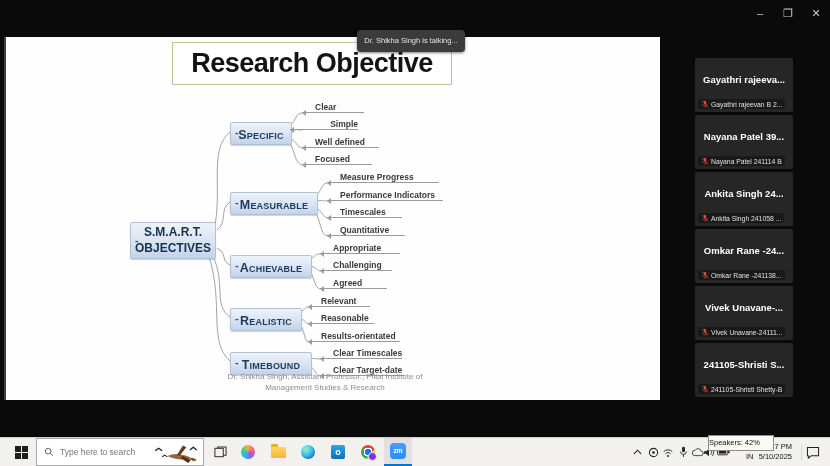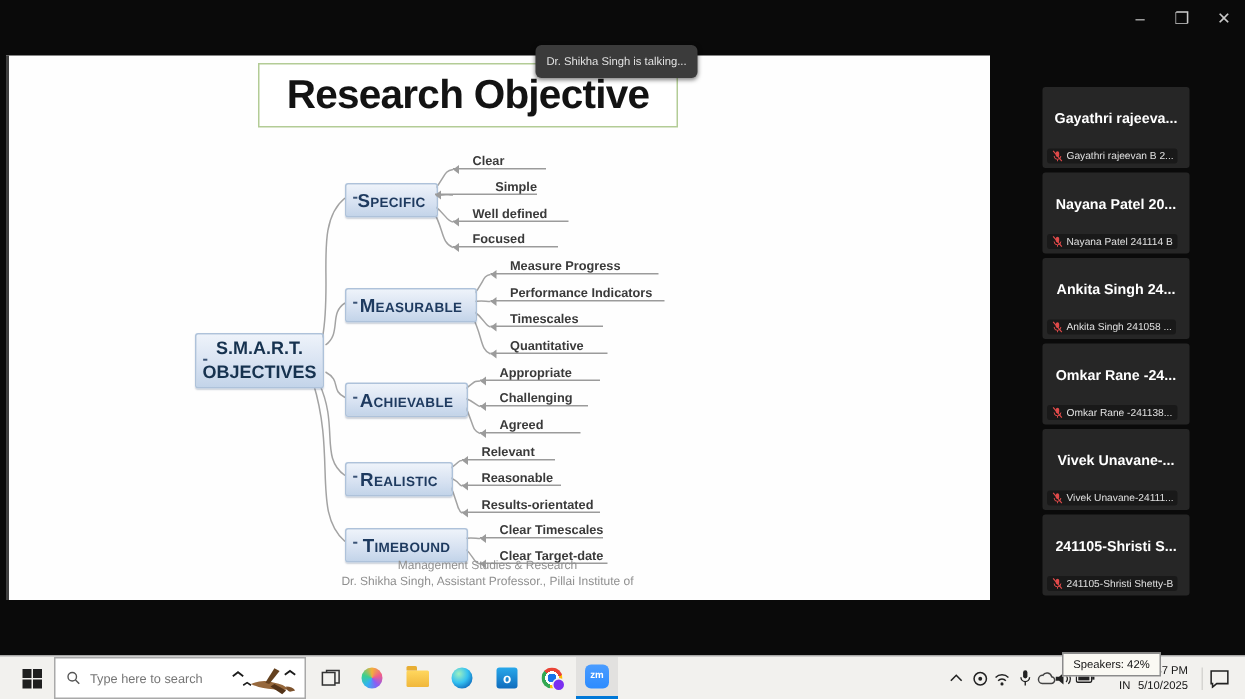--- a/index.html
+++ b/index.html
@@ -83,21 +83,21 @@
   .chrome-badge{position:absolute;right:-2px;bottom:-2px;width:7px;height:7px;
     border-radius:50%;background:#7b2ff0;border:1px solid #f2f1ee;}
   .icon-zoom{width:16px;height:16px;border-radius:4px;
     background:linear-gradient(#4a9cff,#2d8cff);color:#fff;font-size:6.5px;font-weight:bold;
     text-align:center;line-height:16px;}
 
   .tray-icon{position:absolute;top:7px;width:14px;height:14px;display:flex;
     align-items:center;justify-content:center;}
   .tooltip{position:absolute;left:708px;top:-3px;width:64px;height:14px;z-index:50;
     background:#faf9f3;border:1px solid #8c8c8c;font-size:7.5px;color:#111;
-    text-align:center;line-height:14px;}
+    text-align:left;line-height:14px;}
   .clock{position:absolute;left:746px;top:4px;width:46px;font-size:7.5px;color:#151515;
     text-align:right;line-height:10px;}
   .clock .l2{display:flex;justify-content:space-between;}
   .action-center{position:absolute;left:801px;top:7px;width:22px;height:15px;
     border-left:1px solid #d6d5d2;display:flex;align-items:center;justify-content:center;}
 </style>
 </head>
 <body>
 
 <div class="win-controls">
@@ -183,42 +183,42 @@
   <div class="leaf" style="left:314px;top:241px;width:67px;">Agreed</div>
 
   <div class="leaf" style="left:302px;top:259px;width:62px;">Relevant</div>
   <div class="leaf" style="left:302px;top:276px;width:66px;">Reasonable</div>
   <div class="leaf" style="left:302px;top:294px;width:92px;">Results-orientated</div>
 
   <div class="leaf" style="left:314px;top:311px;width:82px;">Clear Timescales</div>
   <div class="leaf" style="left:314px;top:328px;width:85px;">Clear Target-date</div>
 
   <div class="attribution">
+    <div>Dr. Shikha Singh, Assistant Professor., Pillai Institute of</div>
     <div>Management Studies &amp; Research</div>
-    <div>Dr. Shikha Singh, Assistant Professor., Pillai Institute of</div>
   </div>
 </div>
 
 <div class="toast">Dr. Shikha Singh is talking...</div>
 
 <div>
   <div class="tile" style="top:58px;">
     <div class="tile-name">Gayathri  rajeeva...</div>
     <div class="tile-label">
       <svg width="8" height="8" viewBox="0 0 10 10">
           <rect x="3.6" y="1" width="2.8" height="4.8" rx="1.4" fill="#e04a4a"></rect>
           <path d="M2.2 5 a2.8 2.8 0 0 0 5.6 0" stroke="#e04a4a" fill="none" stroke-width="0.8"></path>
           <line x1="5" y1="7.8" x2="5" y2="9.4" stroke="#e04a4a" stroke-width="0.8"></line>
           <line x1="1.4" y1="0.8" x2="8.6" y2="9.2" stroke="#e04a4a" stroke-width="1"></line>
         </svg>
       <span>Gayathri rajeevan B 2...</span>
     </div>
   </div>
   <div class="tile" style="top:115px;">
-    <div class="tile-name">Nayana  Patel  20...</div>
+    <div class="tile-name">Nayana  Patel  39...</div>
     <div class="tile-label">
       <svg width="8" height="8" viewBox="0 0 10 10">
           <rect x="3.6" y="1" width="2.8" height="4.8" rx="1.4" fill="#e04a4a"></rect>
           <path d="M2.2 5 a2.8 2.8 0 0 0 5.6 0" stroke="#e04a4a" fill="none" stroke-width="0.8"></path>
           <line x1="5" y1="7.8" x2="5" y2="9.4" stroke="#e04a4a" stroke-width="0.8"></line>
           <line x1="1.4" y1="0.8" x2="8.6" y2="9.2" stroke="#e04a4a" stroke-width="1"></line>
         </svg>
       <span>Nayana Patel 241114 B</span>
     </div>
   </div>

